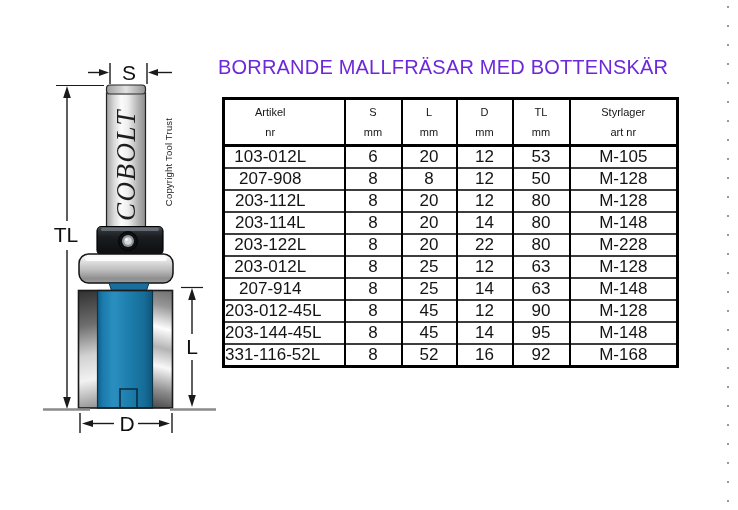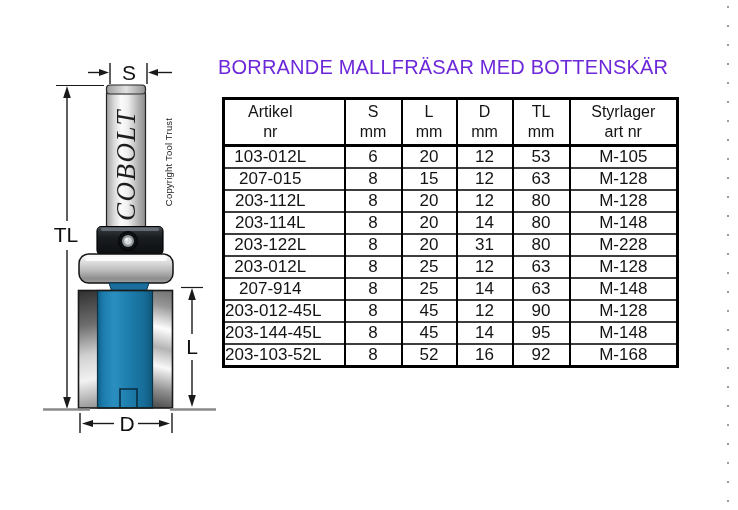--- a/index.html
+++ b/index.html
@@ -26,21 +26,21 @@
   .spec-table-wrap{position:absolute;left:222px;top:97px;}
   table.spec{
     border-collapse:collapse;table-layout:fixed;width:454px;
     border:3px solid #000;font-size:17px;color:#141414;
   }
   table.spec th,table.spec td{
     text-align:center;vertical-align:middle;padding:0;overflow:hidden;white-space:nowrap;
   }
   table.spec th{
     border-left:2px solid #000;border-right:2px solid #000;border-bottom:3px solid #000;
-    font-weight:400;height:44px;line-height:20px;font-size:16px;
+    font-weight:400;height:44px;line-height:20px;font-size:11px;
   }
   table.spec td{
     border-left:2px solid #000;border-right:2px solid #000;border-top:2px solid #3d3d3d;
     height:20px;line-height:20px;
   }
   table.spec th .hl{display:block;}
   table.spec col.c-art{width:121px;}
   table.spec col.c-s{width:57px;}
   table.spec col.c-l{width:55px;}
   table.spec col.c-d{width:56px;}
@@ -236,25 +236,25 @@
       <tbody>
           <tr>
             <td>103-012L</td>
             <td>6</td>
             <td>20</td>
             <td>12</td>
             <td>53</td>
             <td>M-105</td>
           </tr>
           <tr>
-            <td>207-015</td>
-            <td>8</td>
-            <td>15</td>
-            <td>12</td>
-            <td>63</td>
+            <td>207-908</td>
+            <td>8</td>
+            <td>8</td>
+            <td>12</td>
+            <td>50</td>
             <td>M-128</td>
           </tr>
           <tr>
             <td>203-112L</td>
             <td>8</td>
             <td>20</td>
             <td>12</td>
             <td>80</td>
             <td>M-128</td>
           </tr>
@@ -263,21 +263,21 @@
             <td>8</td>
             <td>20</td>
             <td>14</td>
             <td>80</td>
             <td>M-148</td>
           </tr>
           <tr>
             <td>203-122L</td>
             <td>8</td>
             <td>20</td>
-            <td>31</td>
+            <td>22</td>
             <td>80</td>
             <td>M-228</td>
           </tr>
           <tr>
             <td>203-012L</td>
             <td>8</td>
             <td>25</td>
             <td>12</td>
             <td>63</td>
             <td>M-128</td>
@@ -300,21 +300,21 @@
           </tr>
           <tr>
             <td>203-144-45L</td>
             <td>8</td>
             <td>45</td>
             <td>14</td>
             <td>95</td>
             <td>M-148</td>
           </tr>
           <tr>
-            <td>203-103-52L</td>
+            <td>331-116-52L</td>
             <td>8</td>
             <td>52</td>
             <td>16</td>
             <td>92</td>
             <td>M-168</td>
           </tr>
         </tbody>
     </table>
   </div>
 

